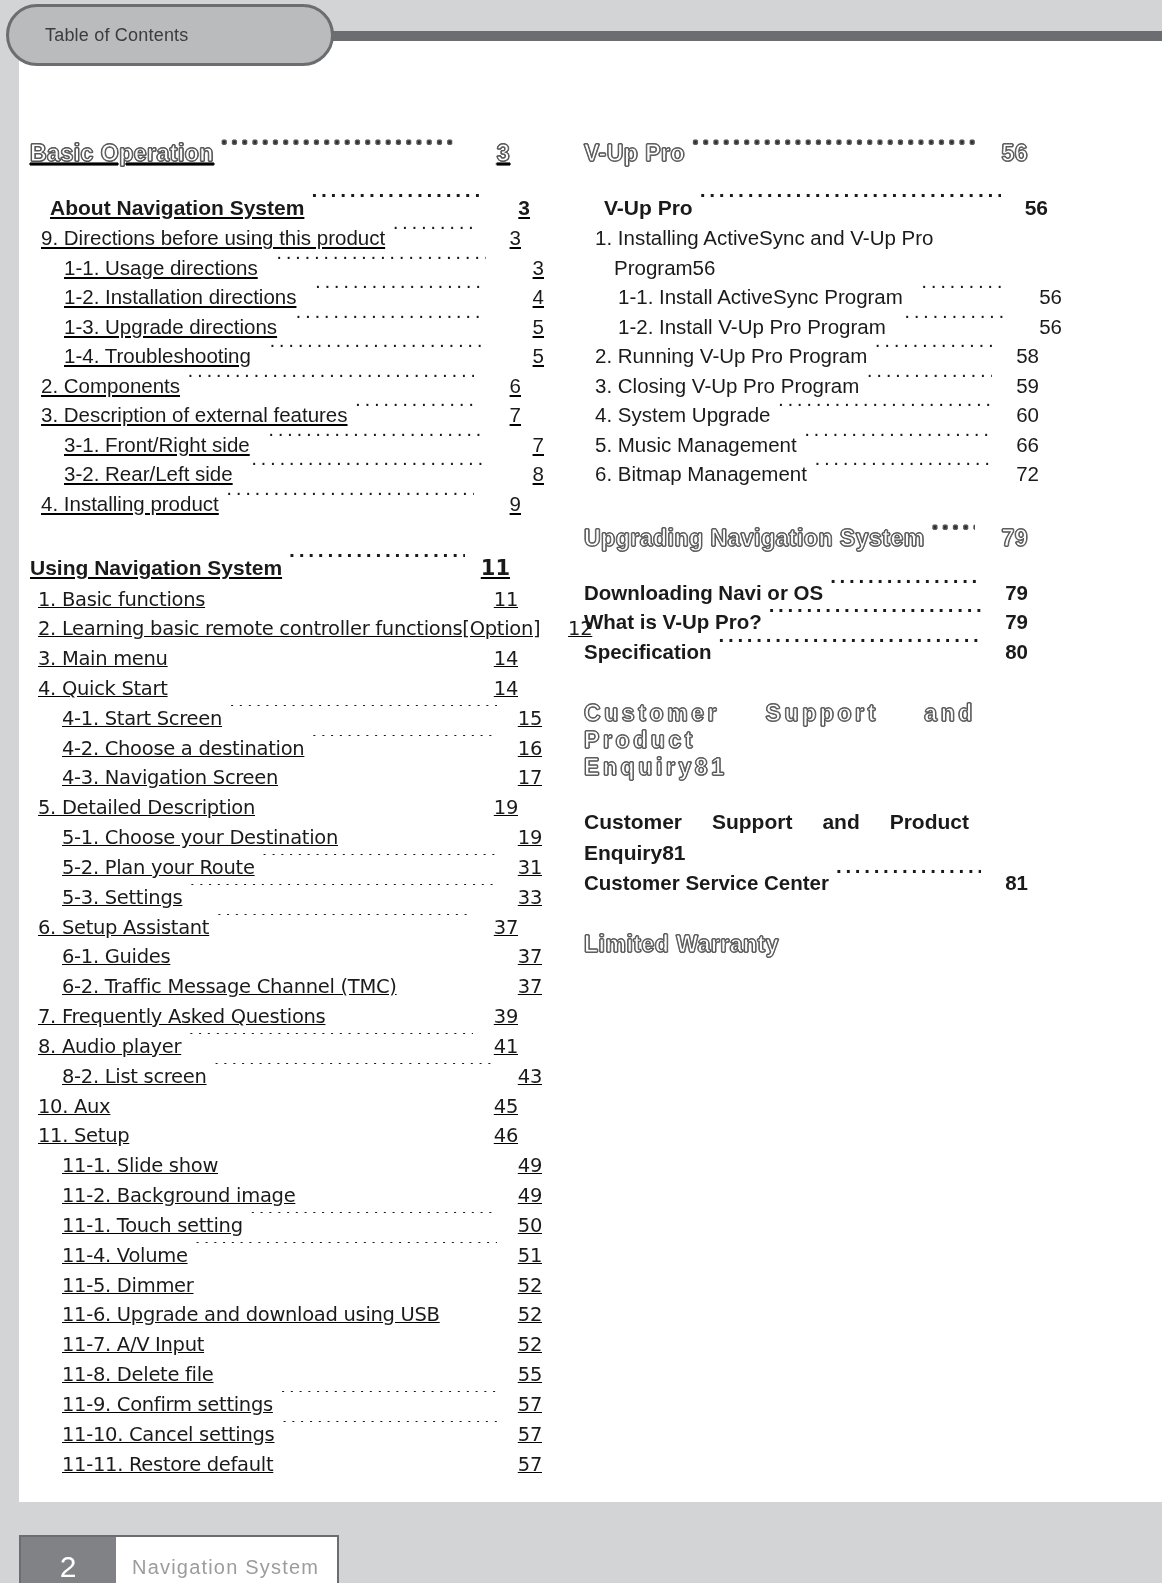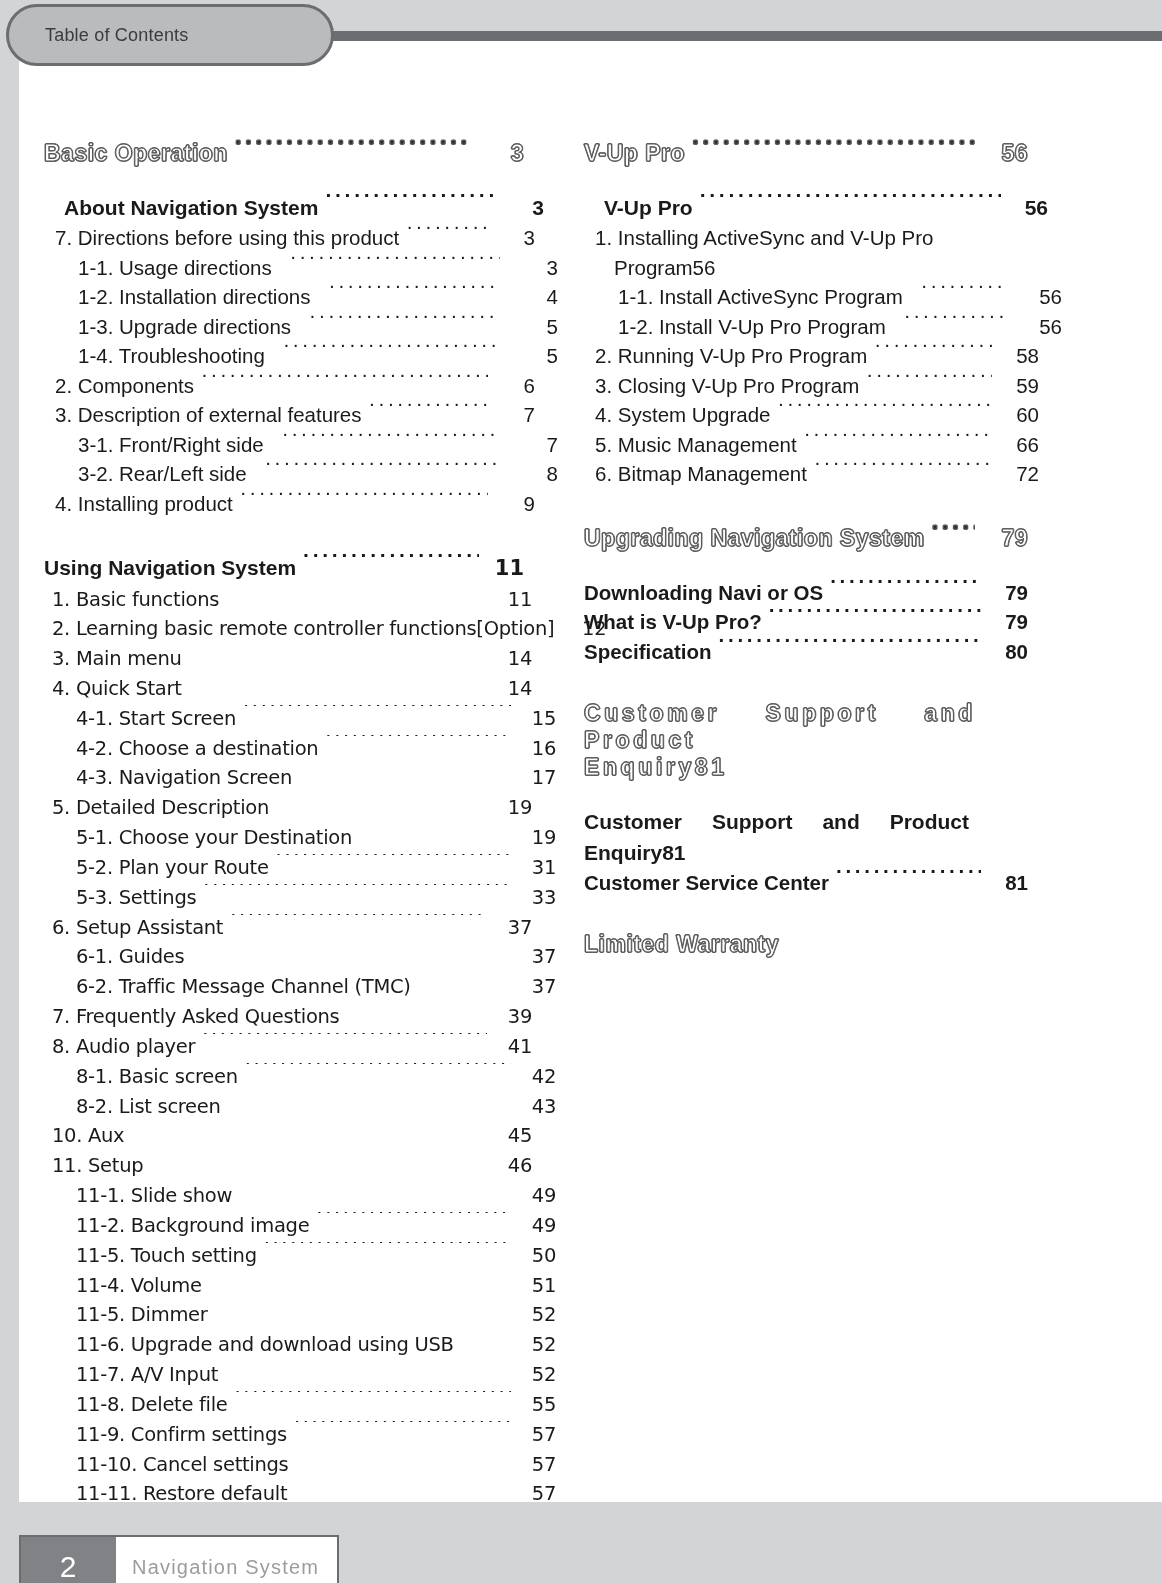--- a/index.html
+++ b/index.html
@@ -58,21 +58,21 @@
     display:flex;align-items:center;justify-content:center;
     color:#ffffff;font-size:30px;letter-spacing:1px;
   }
   .footer-name{
     flex:1;display:flex;align-items:center;padding-left:16px;
     color:#9a9c9e;font-size:20px;letter-spacing:1.2px;
   }
 
   
   .col{position:absolute;top:138px;}
-  .col-left{left:44px;width:480px;}
+  .col-left{left:30px;width:480px;text-decoration:underline;}
   .col-right{left:584px;width:444px;}
 
   
   .row{
     display:flex;align-items:baseline;
     width:100%;
     white-space:nowrap;
   }
   .row .label{flex:0 0 auto;}
   .row .leader{
@@ -181,21 +181,21 @@
     <div class="blkA">
 
       <div class="row grp-title">
         <span class="label">About Navigation System</span>
         <span class="leader"></span>
         <span class="pg">3</span>
       </div>
 
       <div>
           <div class="row lvl1">
-            <span class="label">7. Directions before using this product</span>
+            <span class="label">9. Directions before using this product</span>
             <span class="leader"></span>
             <span class="pg">3</span>
           </div>
           <div class="row lvl2">
             <span class="label">1-1. Usage directions</span>
             <span class="leader"></span>
             <span class="pg">3</span>
           </div>
           <div class="row lvl2">
             <span class="label">1-2. Installation directions</span>
@@ -325,25 +325,20 @@
             <span class="label">7. Frequently Asked Questions</span>
             <span class="leader"></span>
             <span class="pg">39</span>
           </div>
           <div class="row lvl1">
             <span class="label">8. Audio player</span>
             <span class="leader"></span>
             <span class="pg">41</span>
           </div>
           <div class="row lvl2">
-            <span class="label">8-1. Basic screen</span>
-            <span class="leader"></span>
-            <span class="pg">42</span>
-          </div>
-          <div class="row lvl2">
             <span class="label">8-2. List screen</span>
             <span class="leader"></span>
             <span class="pg">43</span>
           </div>
           <div class="row lvl1">
             <span class="label">10. Aux</span>
             <span class="leader"></span>
             <span class="pg">45</span>
           </div>
           <div class="row lvl1">
@@ -355,21 +350,21 @@
             <span class="label">11-1. Slide show</span>
             <span class="leader"></span>
             <span class="pg">49</span>
           </div>
           <div class="row lvl2">
             <span class="label">11-2. Background image</span>
             <span class="leader"></span>
             <span class="pg">49</span>
           </div>
           <div class="row lvl2">
-            <span class="label">11-5. Touch setting</span>
+            <span class="label">11-1. Touch setting</span>
             <span class="leader"></span>
             <span class="pg">50</span>
           </div>
           <div class="row lvl2">
             <span class="label">11-4. Volume</span>
             <span class="leader"></span>
             <span class="pg">51</span>
           </div>
           <div class="row lvl2">
             <span class="label">11-5. Dimmer</span>

